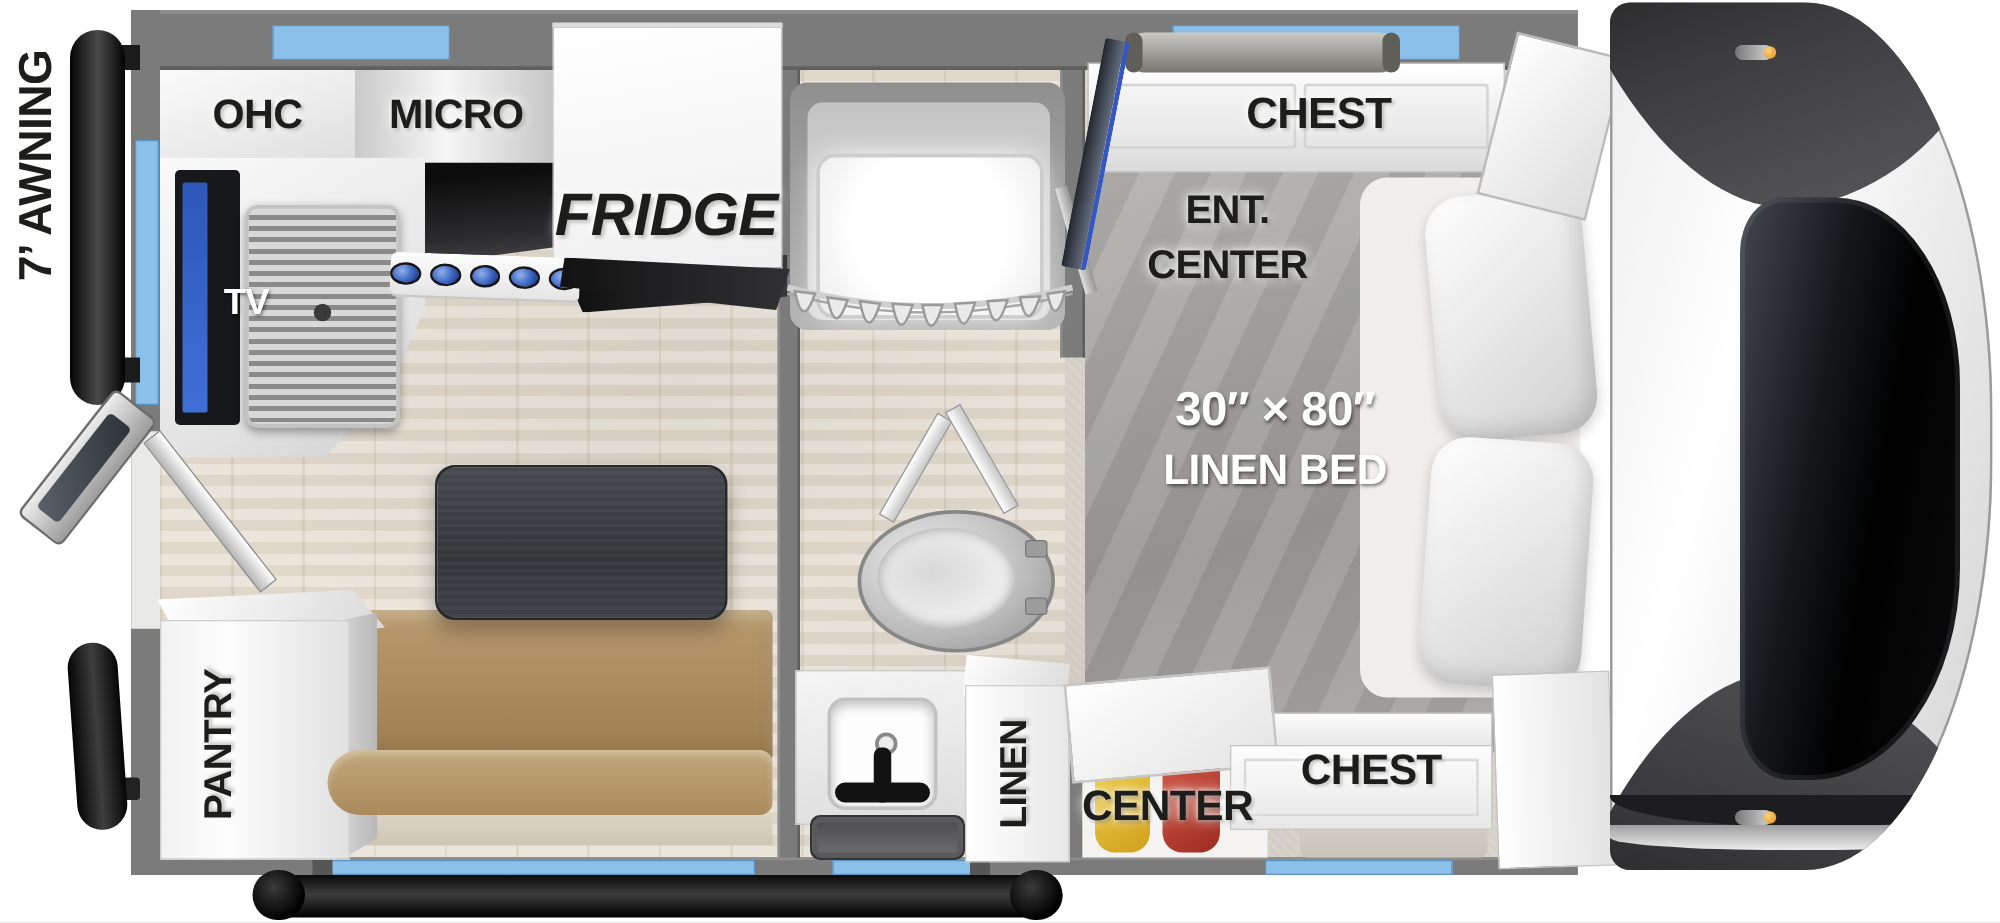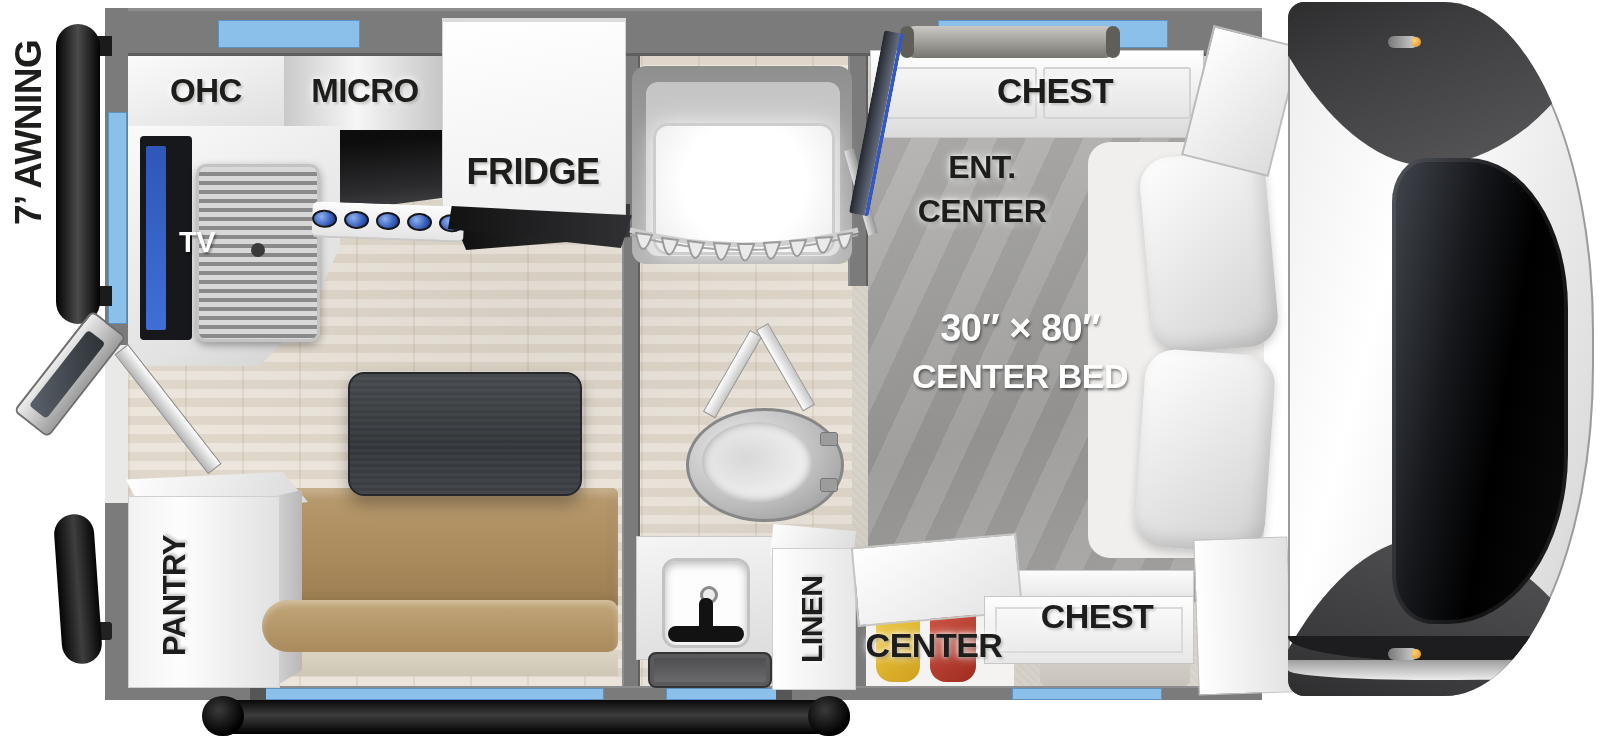--- a/index.html
+++ b/index.html
@@ -260,21 +260,21 @@
     <div class="knob"></div>
     <div class="knob"></div>
     <div class="knob"></div>
     <div class="knob"></div>
   </div>
   <div class="el counter-dark"></div>
   <div class="el fridge"></div>
   <div class="el fridge-dark"></div>
   <div class="el lbl" style="left:146px;top:72px;width:120px;height:38px;font-size:33px;">OHC</div>
   <div class="el lbl" style="left:284px;top:72px;width:162px;height:38px;font-size:33px;">MICRO</div>
-  <div class="el lbl" style="left:448px;top:150px;width:170px;height:44px;font-size:36px;">FRIDGE</div>
+  <div class="el lbl" style="left:448px;top:150px;width:170px;height:44px;font-size:48px;font-style:italic;">FRIDGE</div>
   <div class="el lbl light" style="left:162px;top:222px;width:70px;height:40px;font-size:29px;">TV</div>
 
   <div class="el pantry-lid"></div>
   <div class="el pantry-side"></div>
   <div class="el pantry-box"></div>
   <div class="el lbl vlabel" style="left:152px;top:512px;width:46px;height:168px;font-size:31px;">PANTRY</div>
   <div class="el sofa-back"></div>
   <div class="el sofa-seat"></div>
   <div class="el sofa-base"></div>
   <div class="el table"></div>
@@ -320,21 +320,21 @@
     <div class="chest-panel" style="left:172px;width:144px;"></div>
   </div>
   <div class="el corner-door-top"></div>
   <div class="el ent-cylinder"></div>
   <div class="el tv-arm"></div>
   <div class="el tv-panel"></div>
   <div class="el lbl" style="left:980px;top:70px;width:150px;height:42px;font-size:35px;">CHEST</div>
   <div class="el lbl" style="left:894px;top:192px;width:176px;height:38px;font-size:32px;">CENTER</div>
   <div class="el lbl" style="left:894px;top:148px;width:176px;height:38px;font-size:32px;">ENT.</div>
   <div class="el lbl light" style="left:896px;top:306px;width:248px;height:44px;font-size:38px;">30″ × 80″</div>
-  <div class="el lbl light" style="left:896px;top:356px;width:248px;height:40px;font-size:34px;">CENTER BED</div>
+  <div class="el lbl light" style="left:896px;top:356px;width:248px;height:40px;font-size:34px;">LINEN BED</div>
   <div class="el baseboard"></div>
   <div class="el closet-floor"></div>
   <div class="el hanger yellow"></div>
   <div class="el hanger red"></div>
   <div class="el closet-door"></div>
   <div class="el foot-chest">
     <div class="foot-chest-inner"></div>
   </div>
   <div class="el foot-rug"></div>
   <div class="el corner-cab-bottom"></div>

